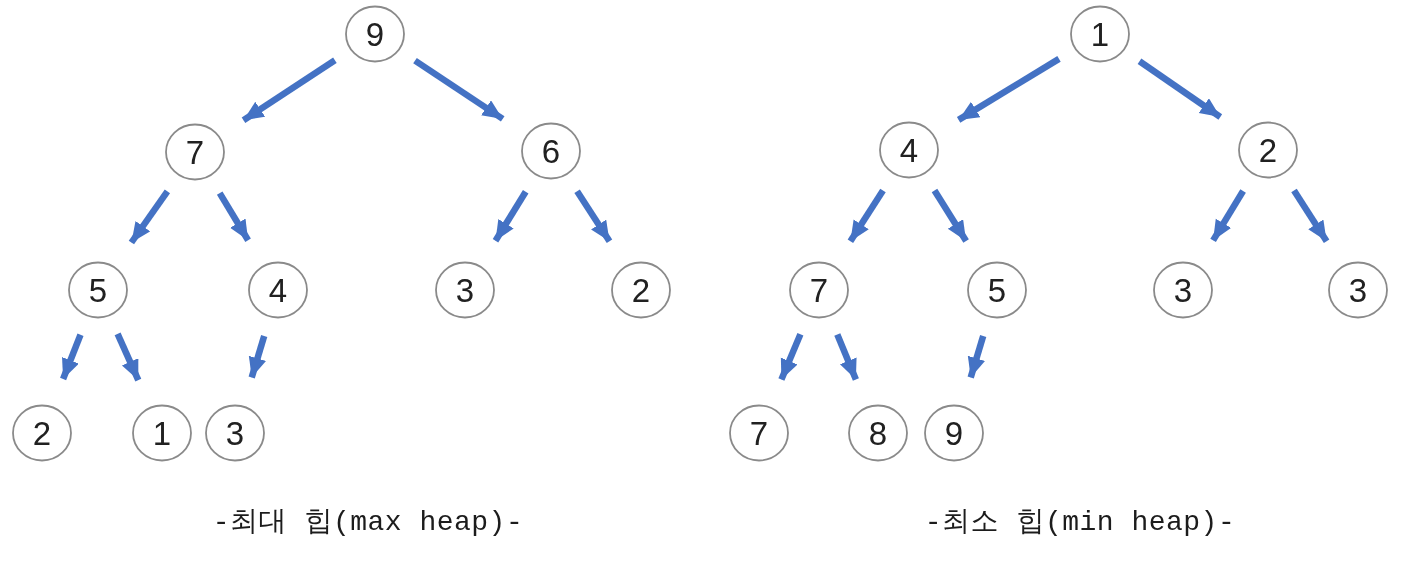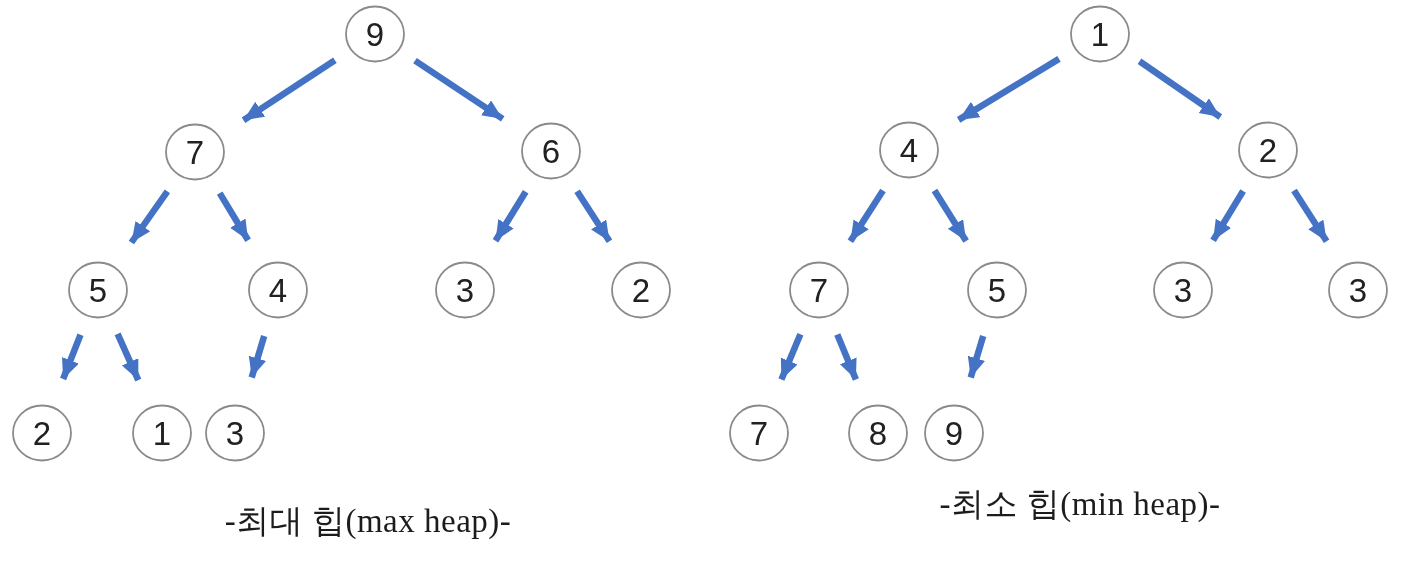--- a/index.html
+++ b/index.html
@@ -21,22 +21,22 @@
     top: 0;
   }
   .node-value-text {
     font-family: "Liberation Sans", "DejaVu Sans", sans-serif;
     font-size: 33px;
     fill: #212121;
   }
   .caption {
     position: absolute;
     transform: translate(-50%, -50%);
-    font-family: Liberation Serif, serif;
-    font-size: 33px;
+    font-family: Liberation Mono, monospace;
+    font-size: 28px;
     color: #1c1c1c;
     white-space: nowrap;
     letter-spacing: 0.5px;
   }
 </style>
 </head>
 <body>
 
 <div class="canvas">
   <svg id="diagram-svg" width="1412" height="564" viewBox="0 0 1412 564">
@@ -142,14 +142,14 @@
           <ellipse cx="878" cy="433" rx="29" ry="27.5" fill="#ffffff" stroke="#8a8a8a" stroke-width="1.8"></ellipse>
           <text x="878" y="433" text-anchor="middle" dominant-baseline="central" class="node-value-text">8</text>
         </g>
         <g>
           <ellipse cx="954" cy="433" rx="29" ry="27.5" fill="#ffffff" stroke="#8a8a8a" stroke-width="1.8"></ellipse>
           <text x="954" y="433" text-anchor="middle" dominant-baseline="central" class="node-value-text">9</text>
         </g>
       </g>
     </svg>
   <div class="caption" id="caption-0" style="left: 368px; top: 521px;">-최대 힙(max heap)-</div>
-  <div class="caption" id="caption-1" style="left: 1080px; top: 504px;">-최소 힙(min heap)-</div>
+  <div class="caption" id="caption-1" style="left: 1080px; top: 521px;">-최소 힙(min heap)-</div>
 </div>
 
 </body></html>

